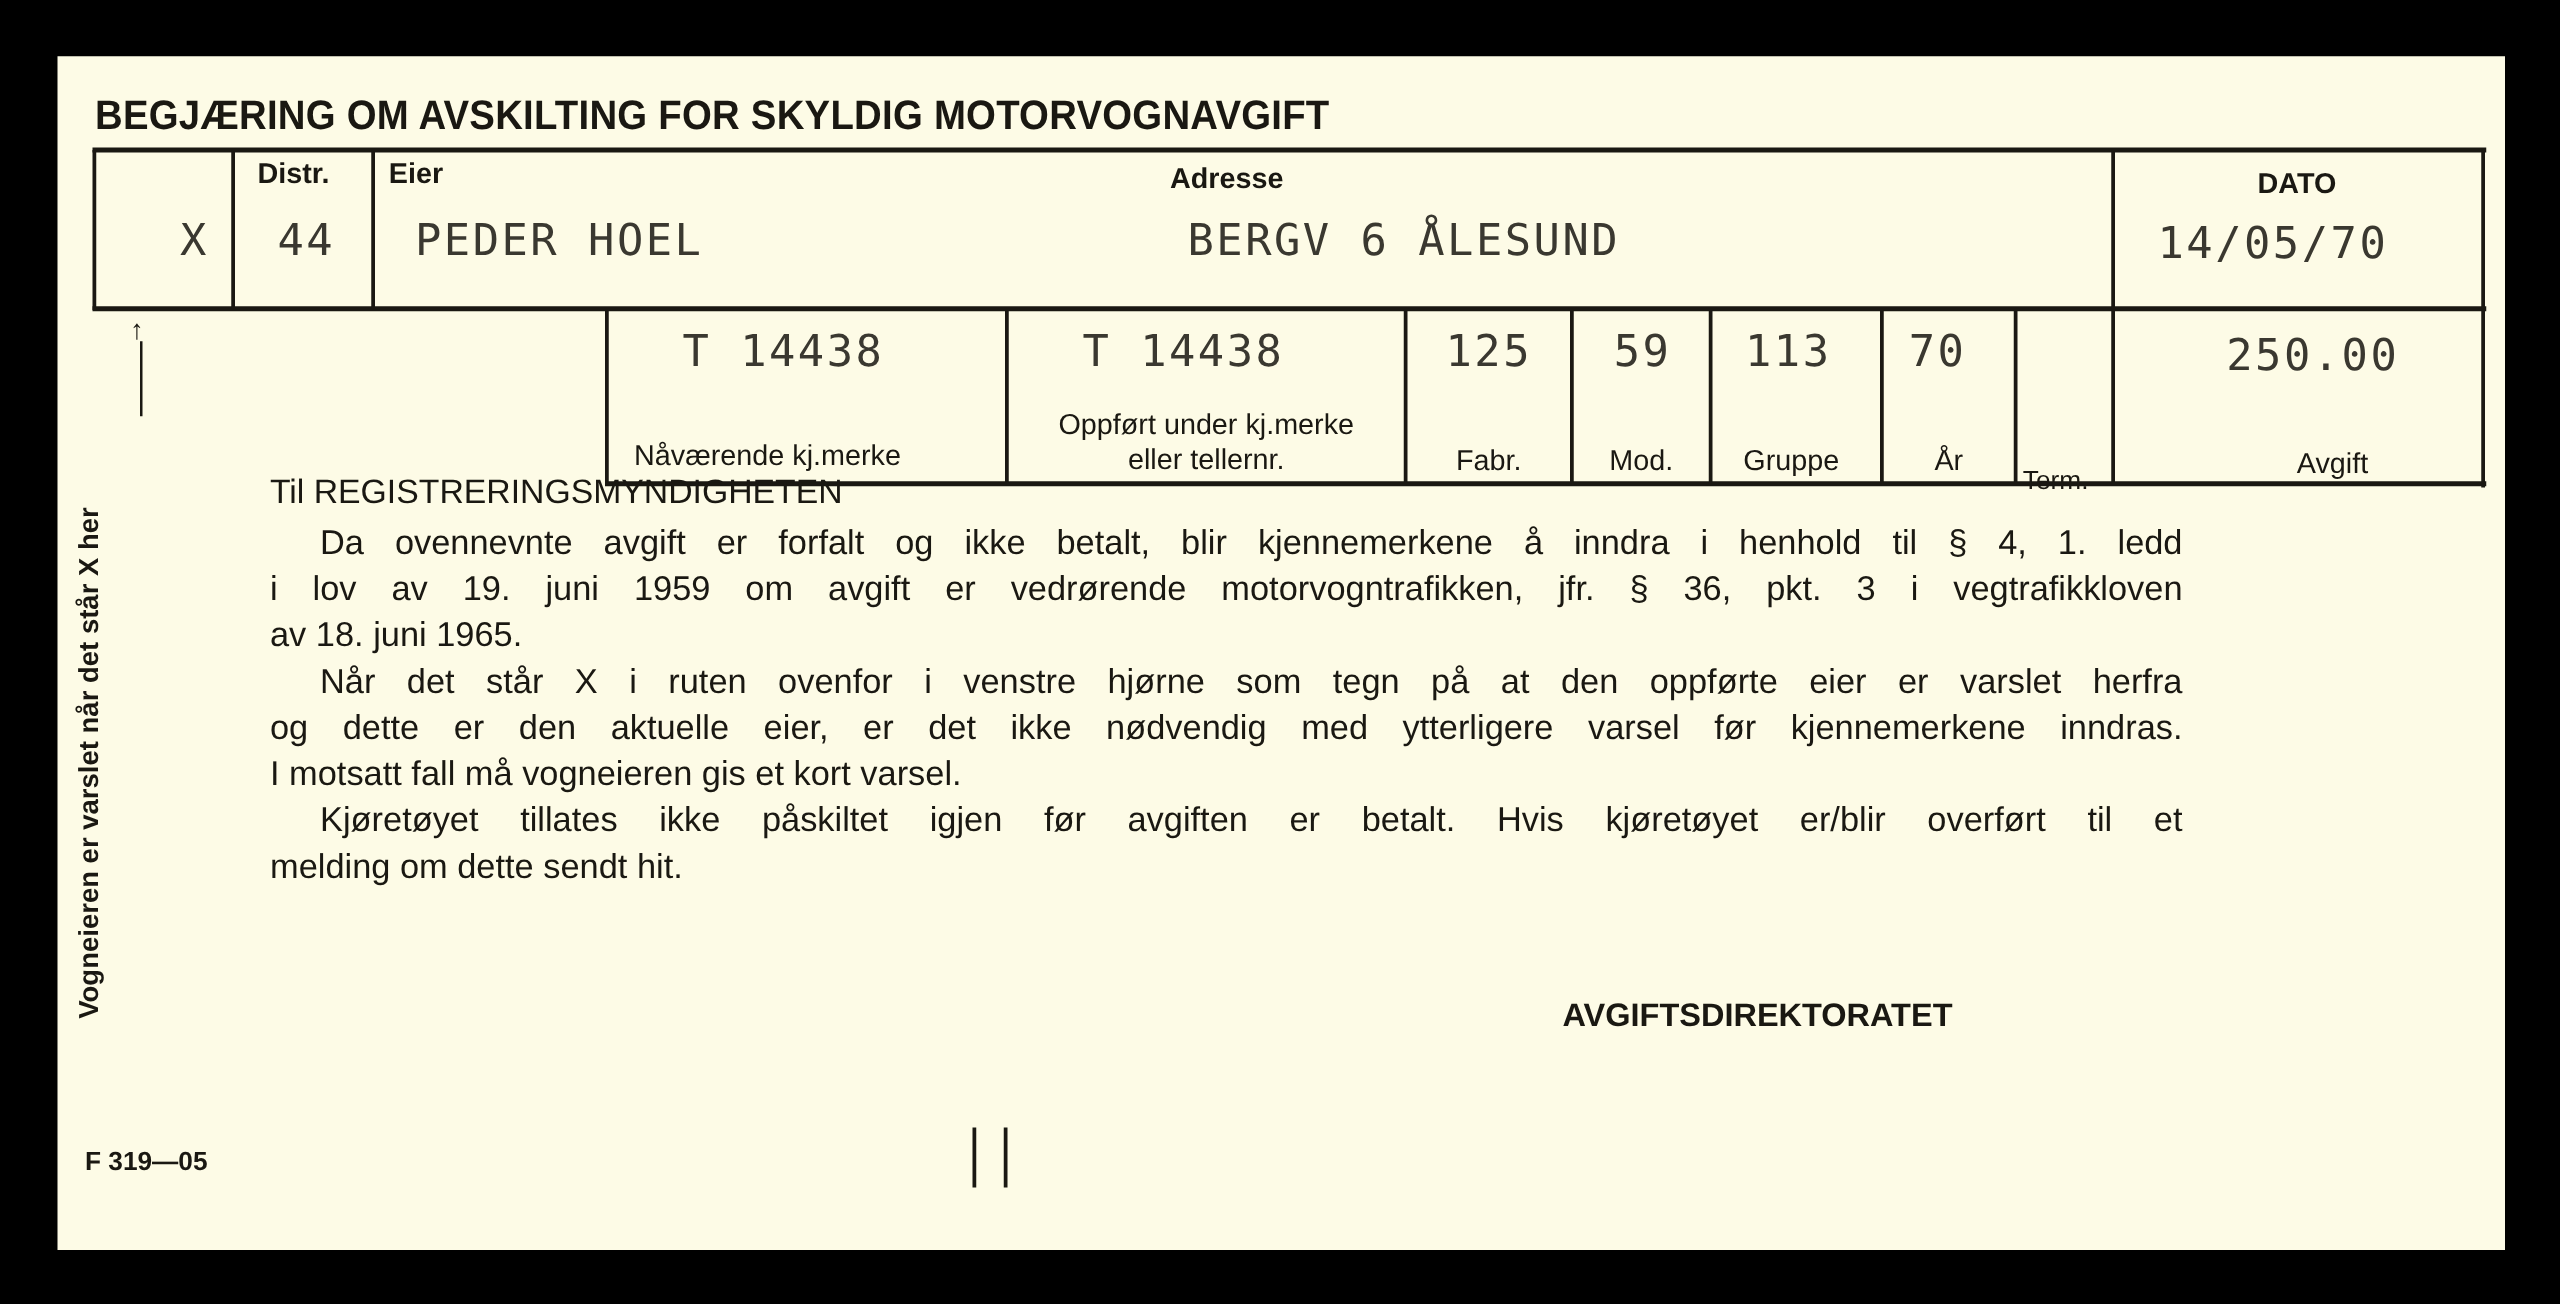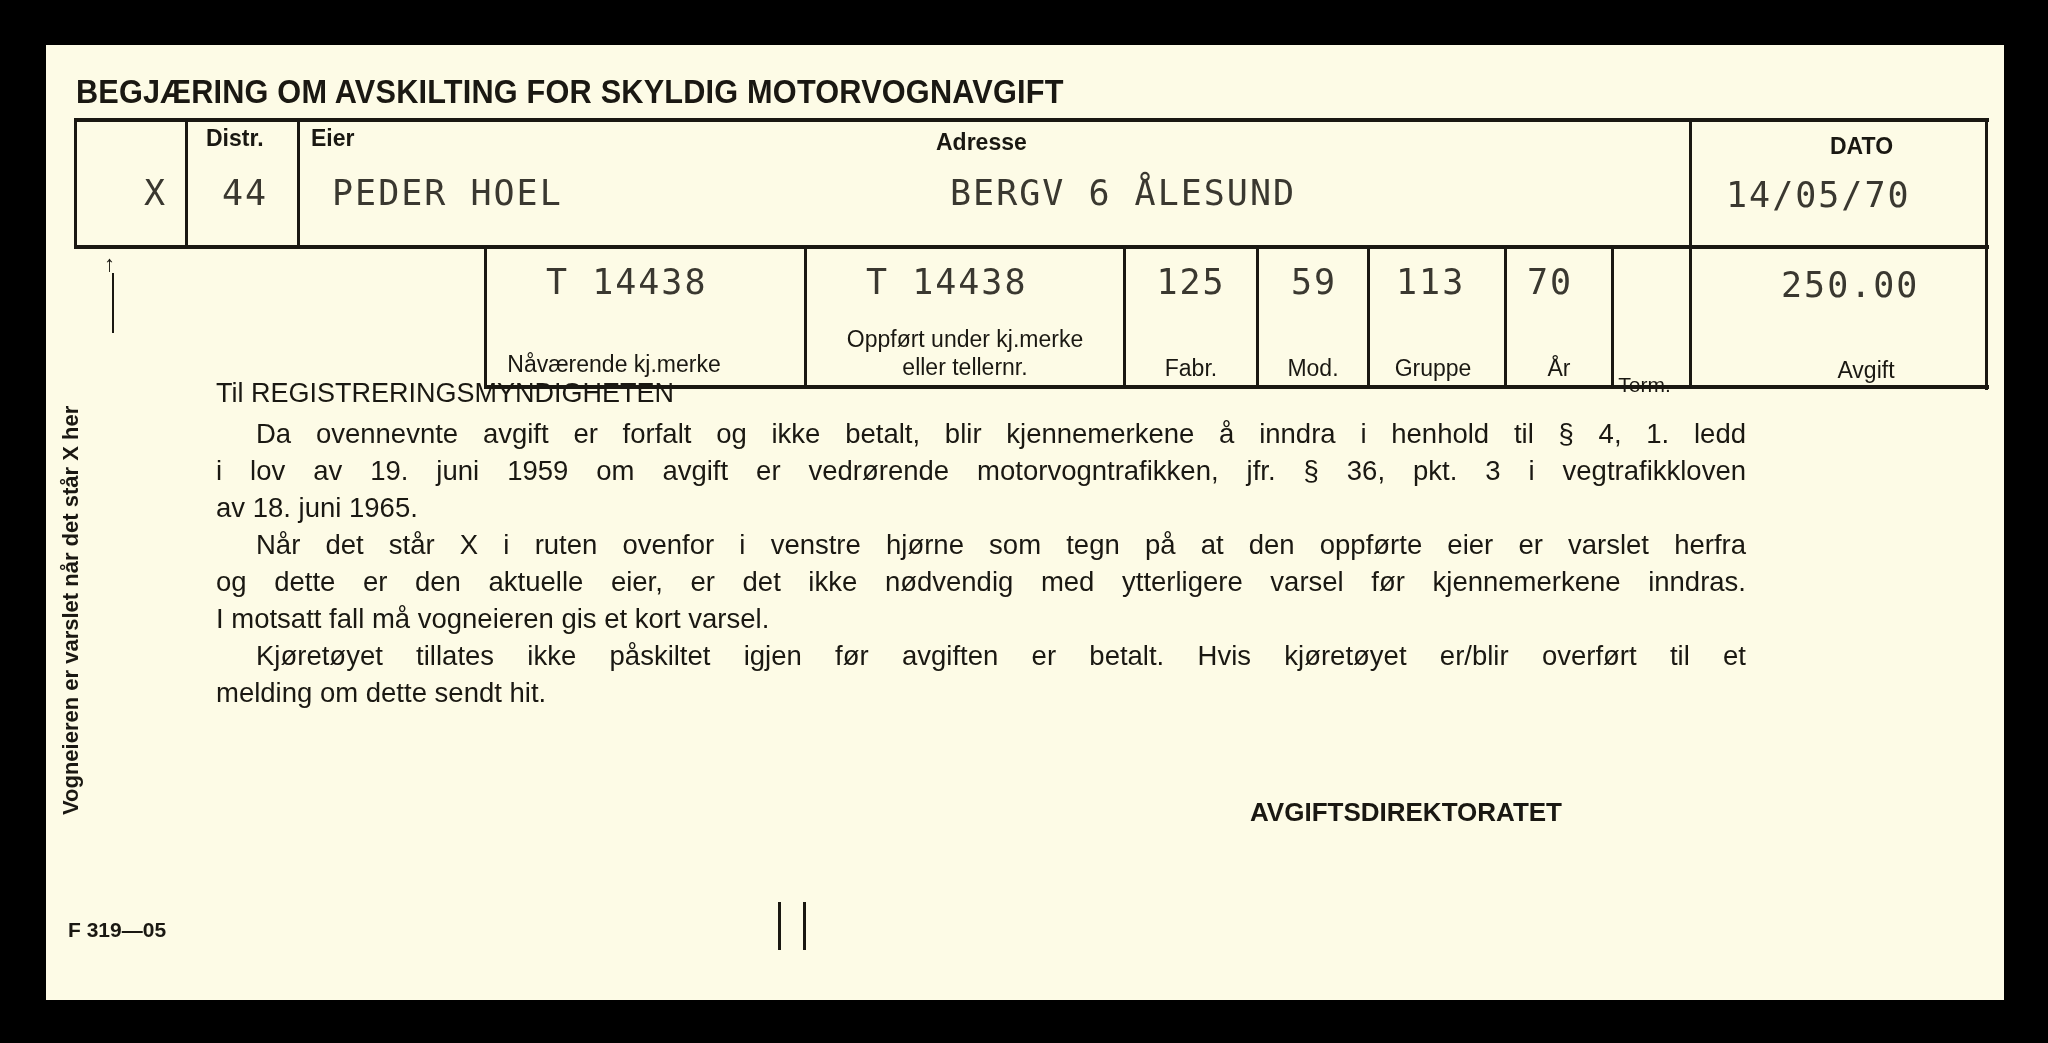--- a/index.html
+++ b/index.html
@@ -48,21 +48,21 @@
   <div class="hline" style="left:28px; top:200px; width:1915px; height:4px;"></div>
   <div class="vline" style="left:28px; top:75px; height:128px;"></div>
   <div class="vline" style="left:139px; top:75px; height:128px;"></div>
   <div class="vline" style="left:251px; top:75px; height:128px;"></div>
   <div class="vline" style="left:1643px; top:75px; height:128px;"></div>
   <div class="vline" style="left:1939px; top:75px; height:270px;"></div>
 
   <div class="lbl b" style="left:160px; top:80px;">Distr.</div>
   <div class="lbl b" style="left:265px; top:80px;">Eier</div>
   <div class="lbl b" style="left:890px; top:84px;">Adresse</div>
-  <div class="lbl b" style="left:1760px; top:88px;margin-left:24px;">DATO</div>
+  <div class="lbl b" style="left:1760px; top:88px;">DATO</div>
 
   <div class="mono" style="left:98px; top:128px;">X</div>
   <div class="mono" style="left:176px; top:128px;">44</div>
   <div class="mono" style="left:286px; top:128px;">PEDER HOEL</div>
   <div class="mono" style="left:904px; top:128px;">BERGV 6 ÅLESUND</div>
   <div class="mono" style="left:1680px; top:130px;">14/05/70</div>
 
   <div class="hline" style="left:438px; top:340px; width:1505px; height:4px;"></div>
   <div class="vline" style="left:438px; top:203px; height:138px;"></div>
   <div class="vline" style="left:758px; top:203px; height:138px;"></div>

